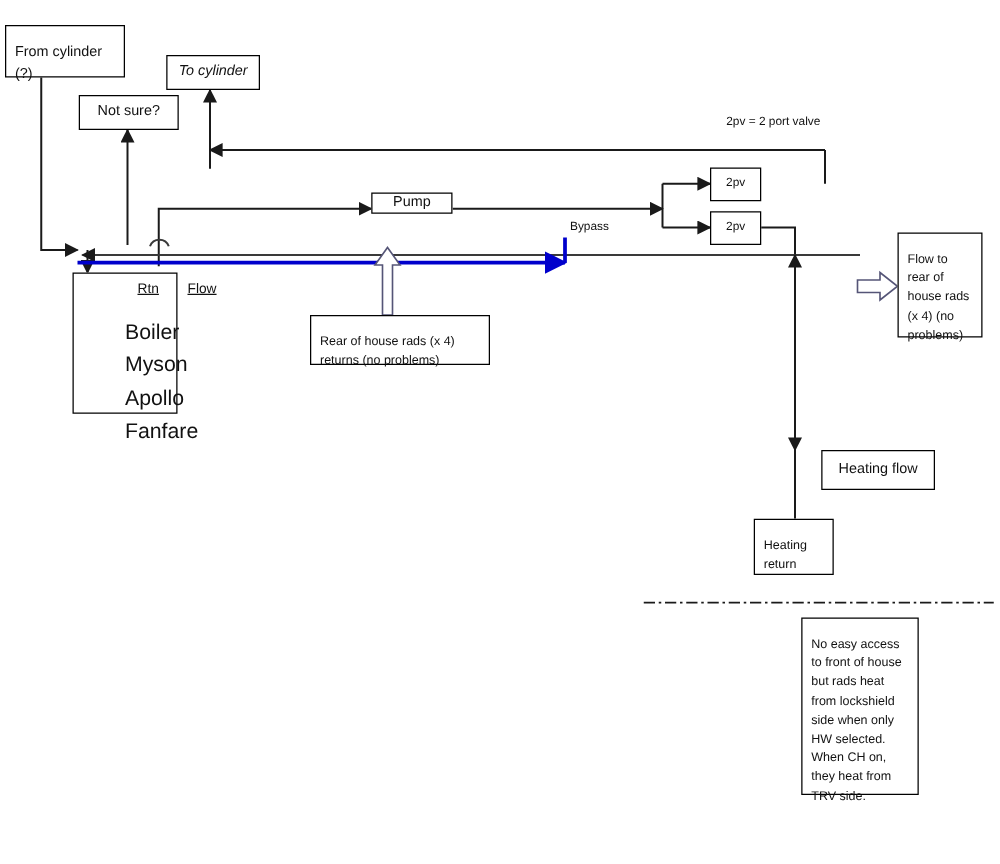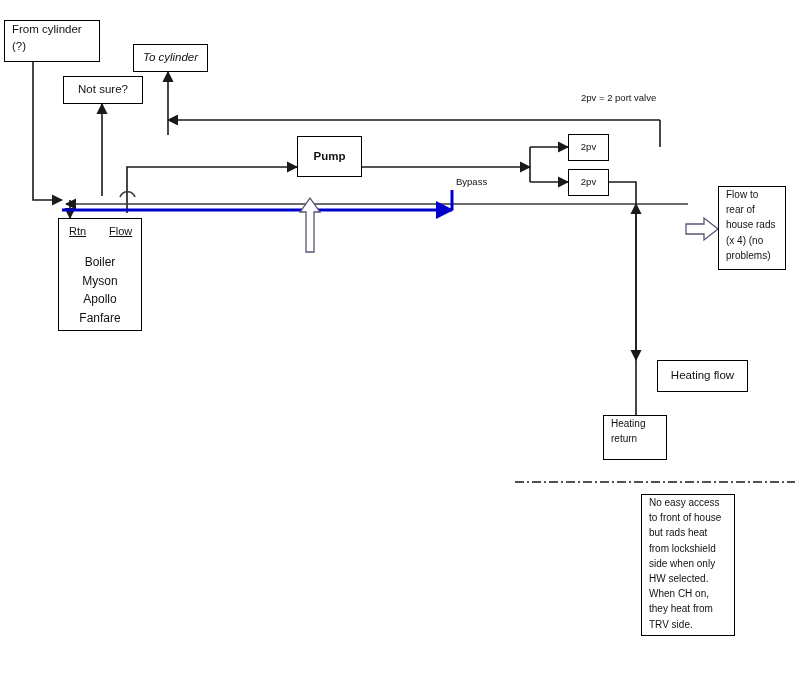--- a/index.html
+++ b/index.html
@@ -31,21 +31,21 @@
     position: absolute;
     box-sizing: border-box;
     border: 1px solid #000000;
     background: #ffffff;
     font-size: 11.5px;
     line-height: 1.5;
     color: #111111;
     z-index: 3;
   }
   .node.pad {
-    padding: 0 7px;
+    padding: 13px 7px;
   }
   .node.center {
     display: flex;
     align-items: center;
     justify-content: center;
     text-align: center;
   }
   .node.topleft {
     display: block;
   }
@@ -56,38 +56,39 @@
     background: transparent;
     white-space: nowrap;
     z-index: 4;
   }
   .boiler-box {
     position: absolute;
     box-sizing: border-box;
     border: 1px solid #000000;
     background: #ffffff;
     z-index: 3;
+    padding-left: 41px;
   }
   .port-row {
     position: relative;
     height: 22px;
   }
   .port {
     position: absolute;
     top: 6px;
     font-size: 11px;
     text-decoration: underline;
     color: #111111;
   }
   .port-rtn { left: 10px; }
   .port-flow { left: 50px; }
   .boiler-lines {
     margin-top: 12px;
     text-align: center;
-    font-size: 12px;
+    font-size: 17px;
     line-height: 1.55;
     color: #111111;
   }
   .note-lines {
     font-size: 10px;
     line-height: 1.52;
     color: #111111;
   }
 </style>
 </head>
@@ -157,21 +158,21 @@
   </div>
 
   <div class="node center" style="left:133px; top:44px; width:75px; height:28px;font-style:italic;">
     <span>To cylinder</span>
   </div>
 
   <div class="node center" style="left:63px; top:76px; width:80px; height:28px;">
     <span>Not sure?</span>
   </div>
 
-  <div class="node center" style="left:297px; top:136px; width:65px; height:41px;font-weight:bold;">
+  <div class="node center" style="left:297px; top:154px; width:65px; height:17px;">
     <span>Pump</span>
   </div>
 
   <div class="node center" style="left:568px; top:134px; width:41px; height:27px; font-size:9.5px;">
     <span>2pv</span>
   </div>
 
   <div class="node center" style="left:568px; top:169px; width:41px; height:27px; font-size:9.5px;">
     <span>2pv</span>
   </div>
@@ -186,20 +187,26 @@
       <span class="port port-flow">Flow</span>
     </div>
     <div class="boiler-lines">
       <div>Boiler</div>
       <div>Myson</div>
       <div>Apollo</div>
       <div>Fanfare</div>
     </div>
   </div>
 
+  <div class="node pad topleft" style="left:248px; top:252px; width:144px; height:40px;">
+    <div class="note-lines">
+      <div>Rear of house rads (x 4)</div>
+      <div>returns (no problems)</div>
+    </div>
+  </div>
 
   <div class="node pad topleft" style="left:718px; top:186px; width:68px; height:84px;">
     <div class="note-lines">
       <div>Flow to</div>
       <div>rear of</div>
       <div>house rads</div>
       <div>(x 4) (no</div>
       <div>problems)</div>
     </div>
   </div>

